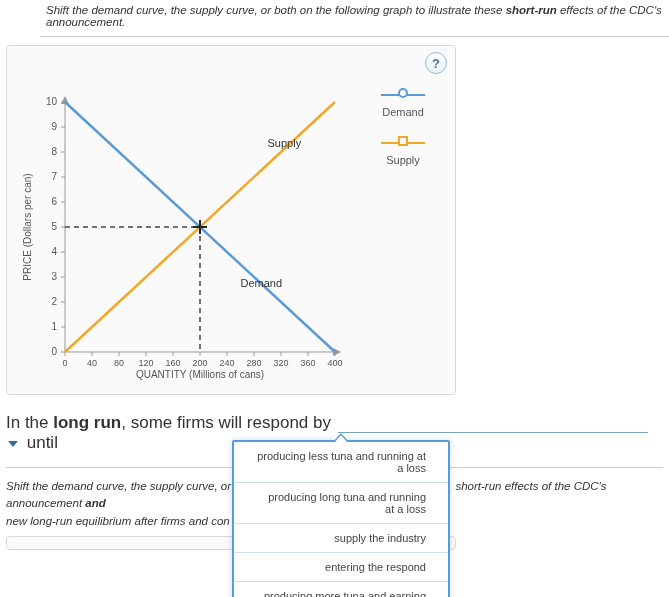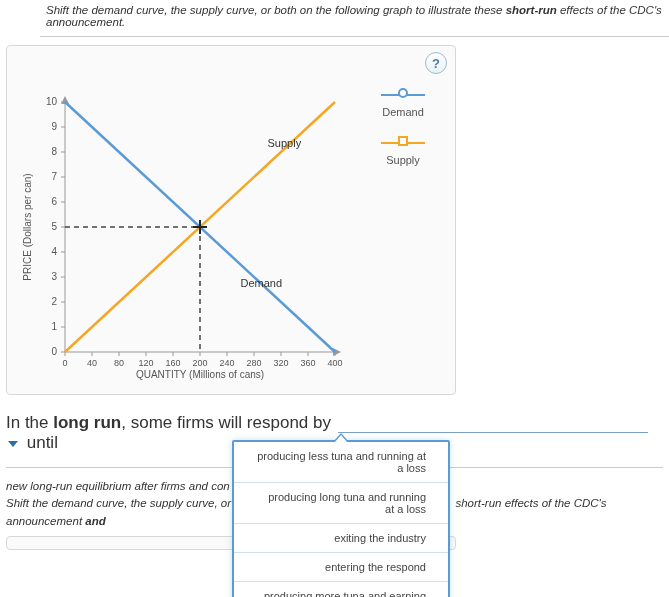--- a/index.html
+++ b/index.html
@@ -277,30 +277,30 @@
   <span>In the </span><span class="bold">long run</span><span>, some firms will respond by</span>
   <span class="blank-line"></span>
   <span class="dd-caret"></span>
   <span>until</span>
 </div>
 
 <div class="dropdown">
   <div class="dropdown-pointer"></div>
   <div class="dropdown-item">producing less tuna and running at a loss</div>
   <div class="dropdown-item">producing long tuna and running at a loss</div>
-  <div class="dropdown-item">exiting the industry</div>
+  <div class="dropdown-item">supply the industry</div>
   <div class="dropdown-item">entering the respond</div>
   <div class="dropdown-item">producing more tuna and earning positive profit</div>
 
 </div>
 
 <div class="cut-text">
-  <div>
-    <span>new long-run equilibrium after firms and con</span>
-  </div>
   <div>
     <span>Shift the demand curve, the supply curve, or</span>
     <span style="display:inline-block; width:218px;"></span>
     <span>short-run effects of the CDC's announcement </span><b>and</b>
   </div>
+  <div>
+    <span>new long-run equilibrium after firms and con</span>
+  </div>
 </div>
 
 <div class="second-graph-stub"></div>
 
 </body></html>

